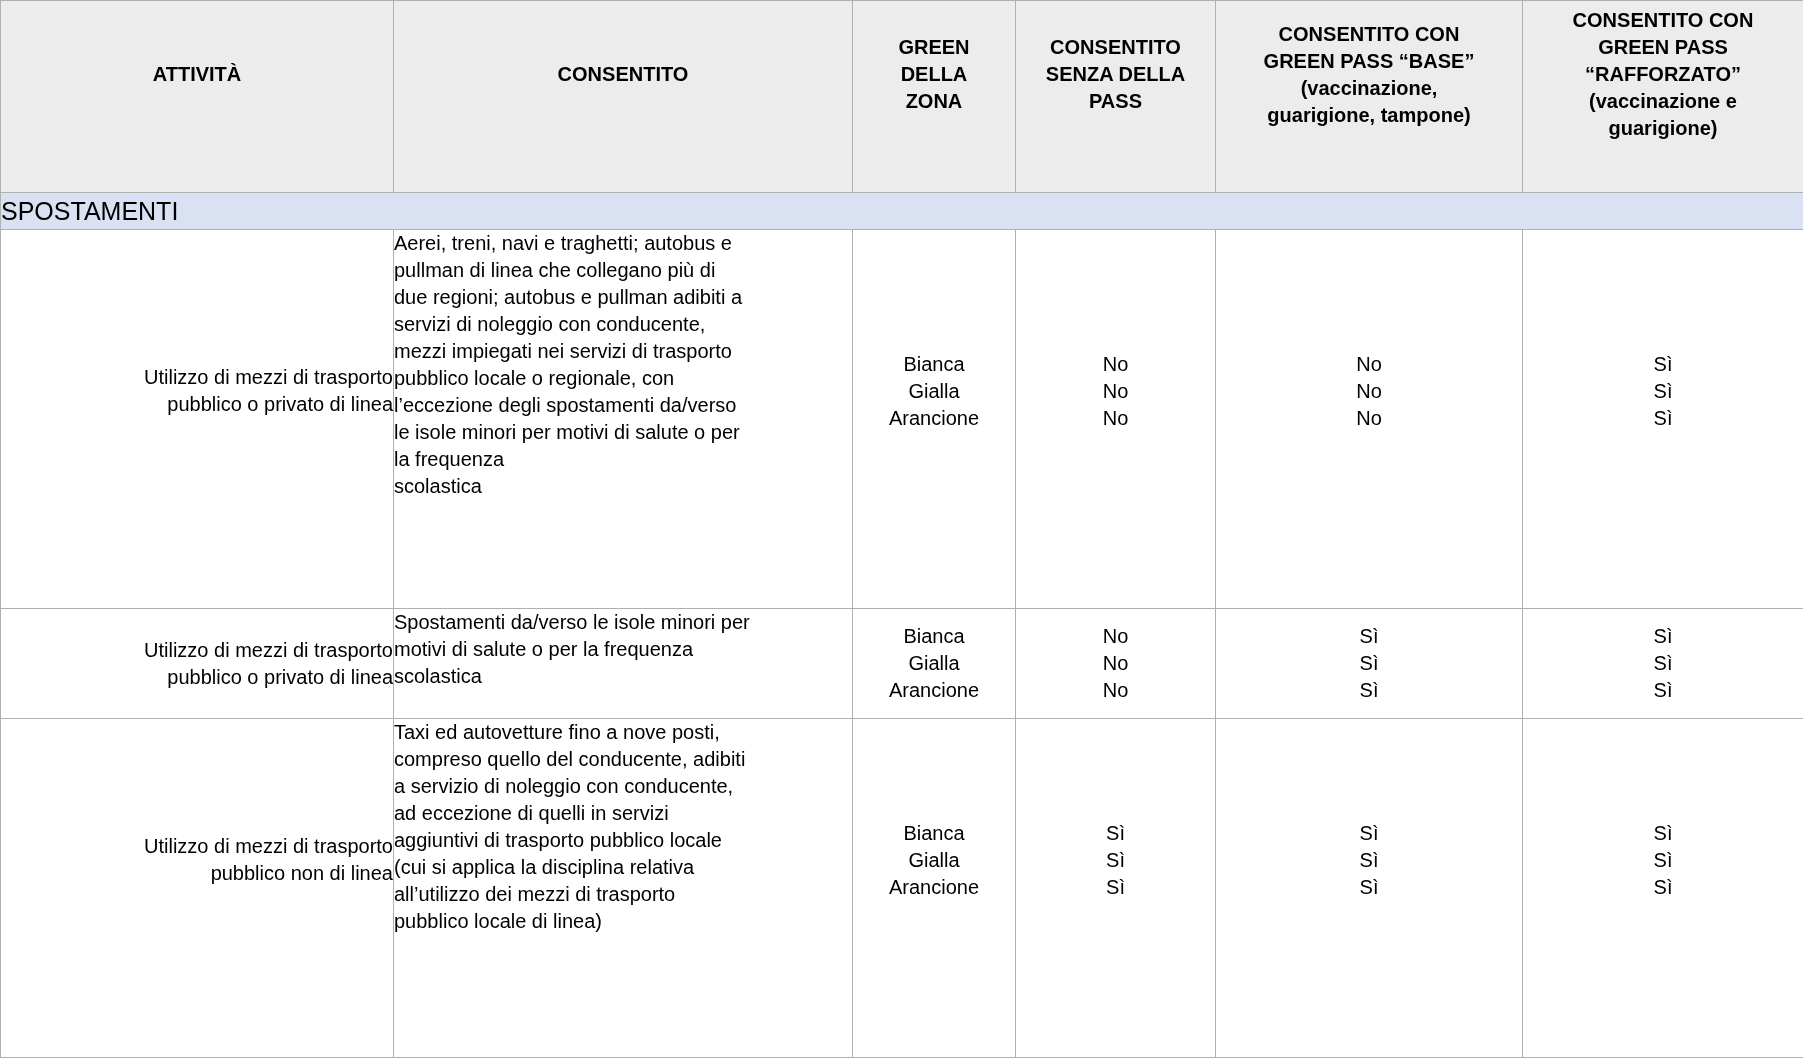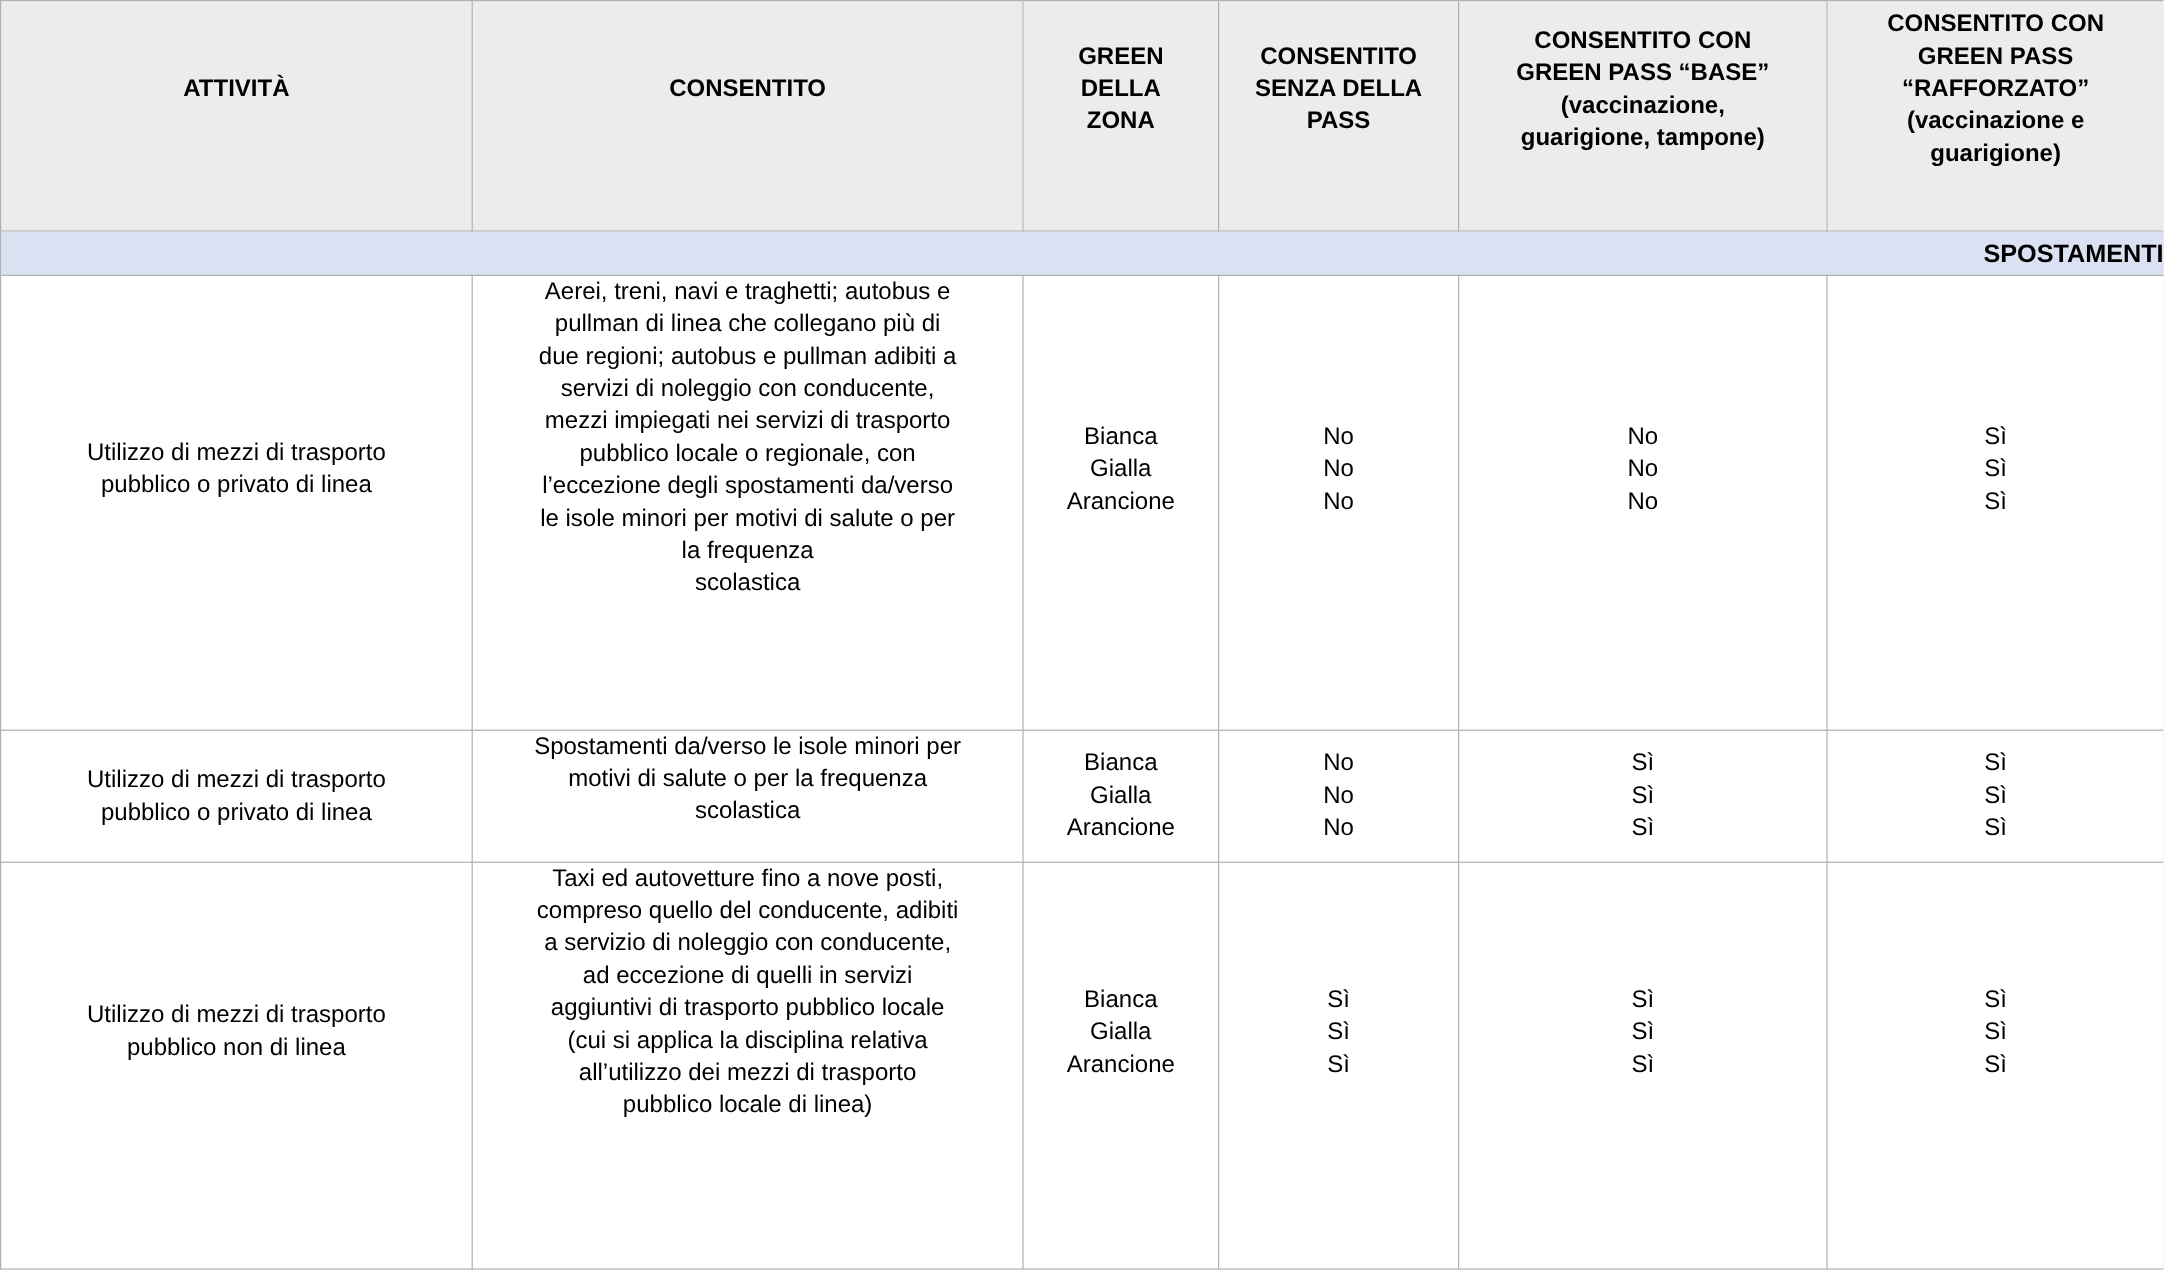--- a/index.html
+++ b/index.html
@@ -45,39 +45,39 @@
     font-weight: bold;
     text-align: center;
     vertical-align: middle;
     padding: 2px 4px 46px 4px;
   }
 
   
   tr.section-row { height: 37px; }
   tr.section-row td {
     background: #d9e1f2;
-    font-weight: bold;
-    font-size: 21px;
-    text-align: right;
+    font-weight: normal;
+    font-size: 25px;
+    text-align: left;
     vertical-align: middle;
   }
 
   
   tr.r1 { height: 379px; }
   tr.r2 { height: 110px; }
   tr.r3 { height: 339px; }
 
   td.attivita {
-    text-align: center;
+    text-align: right;
     vertical-align: middle;
     padding-left: 3px;
     padding-right: 4px;
   }
   td.specifiche {
-    text-align: center;
+    text-align: left;
     vertical-align: top;
     padding: 4px 4px 0 4px;
     margin-top: 44px;
   }
   td.v-mid {
     text-align: center;
     vertical-align: middle;
   }
   
   tr.tall td.v-mid, tr.tall td.attivita { padding-bottom: 56px; }

